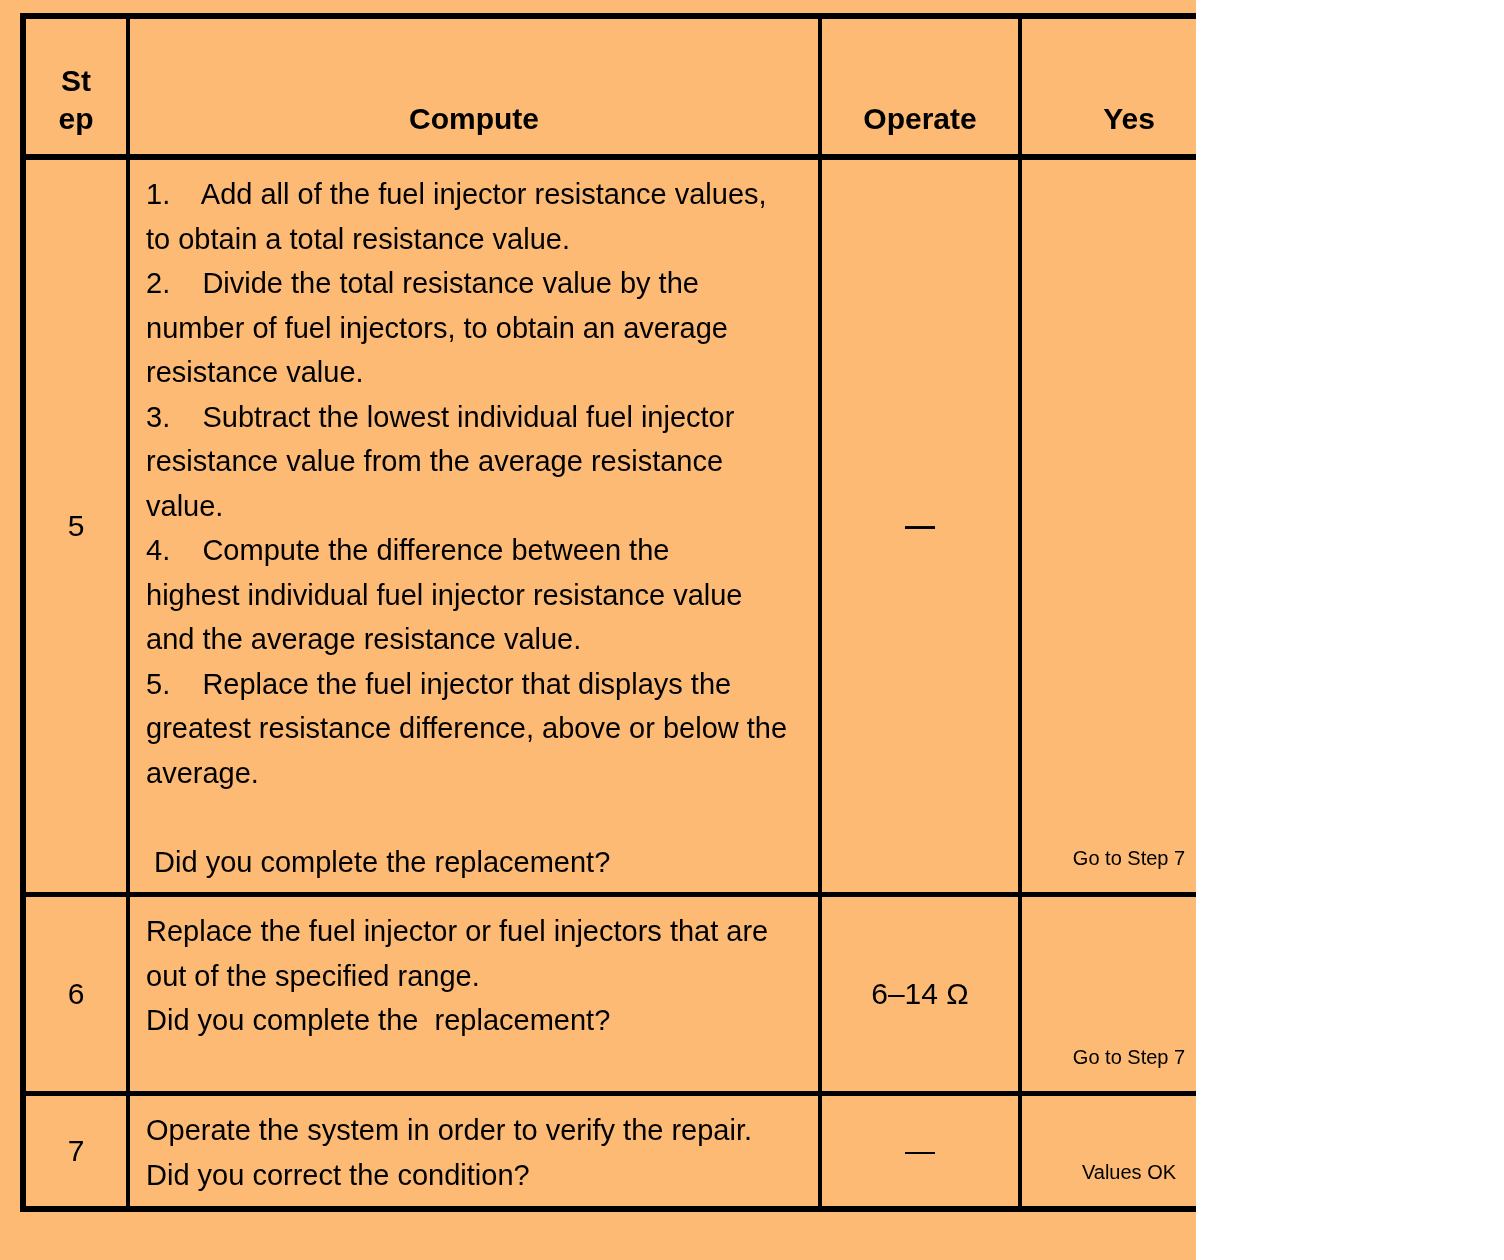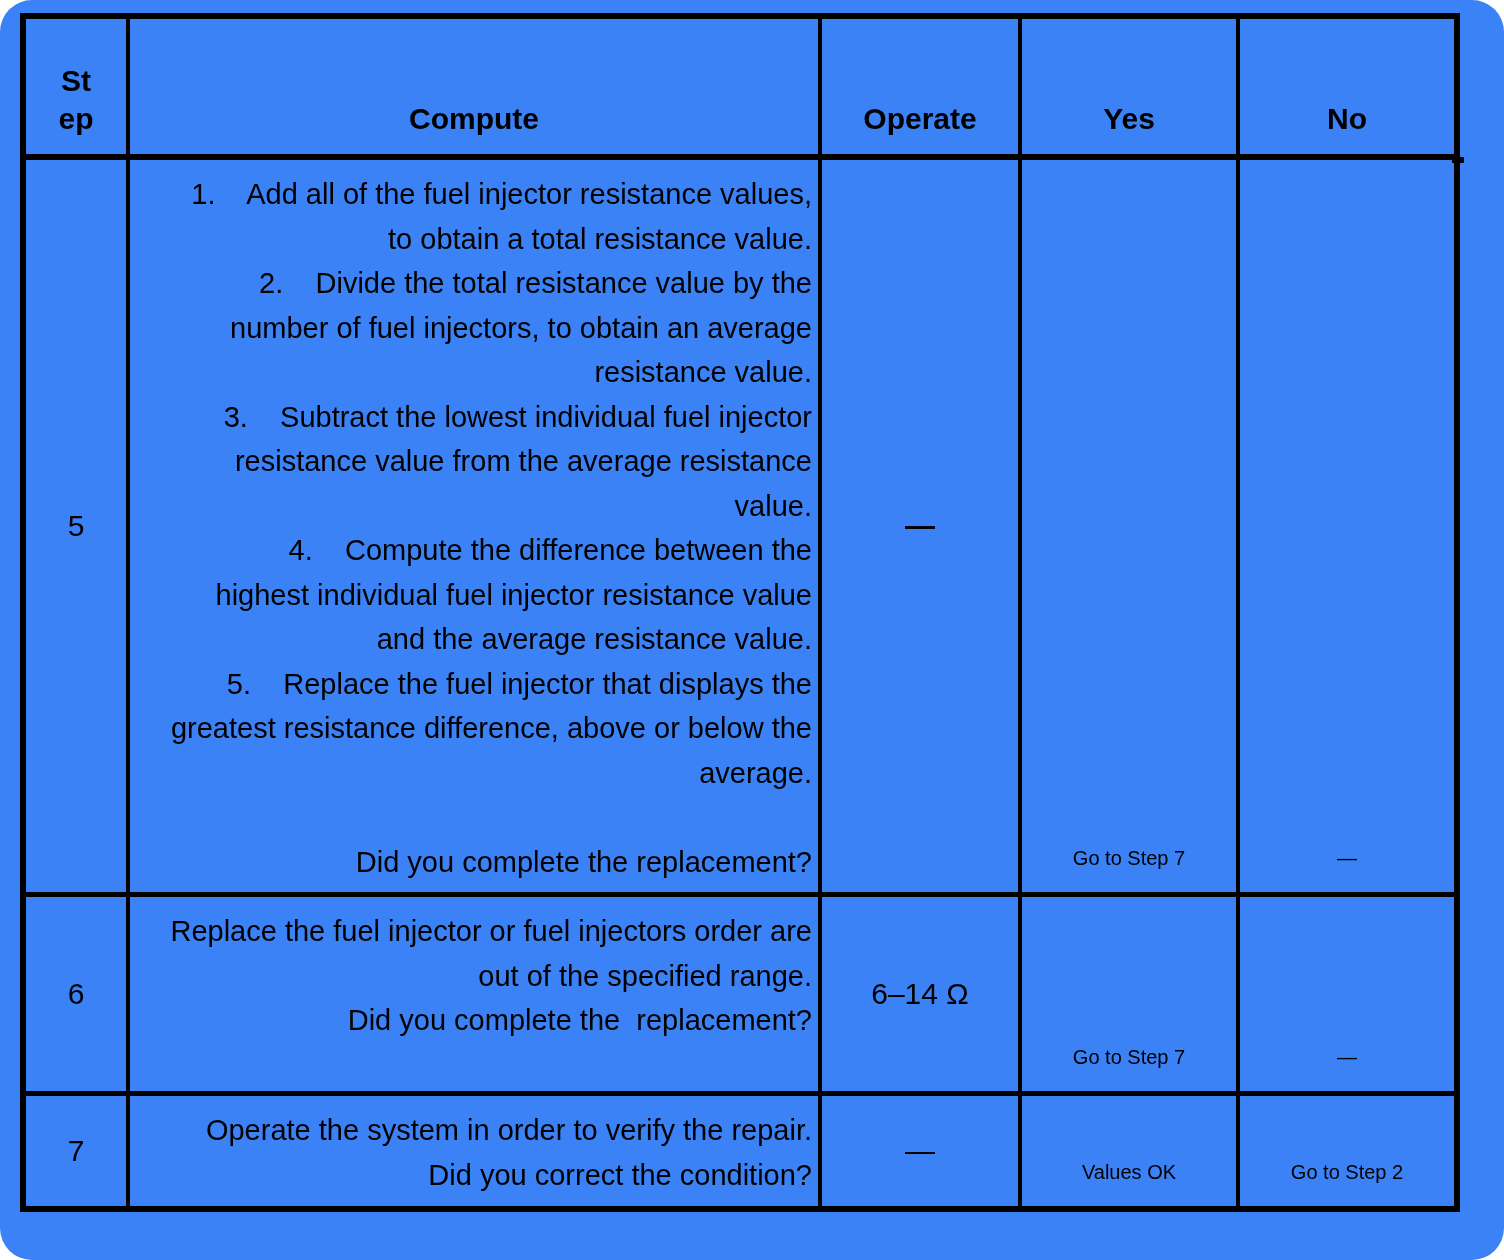--- a/index.html
+++ b/index.html
@@ -4,25 +4,24 @@
 <style>
   html, body {
     margin: 0;
     padding: 0;
     background: #ffffff;
     font-family: "Liberation Sans", sans-serif;
     color: #000000;
   }
   .page {
     position: relative;
-    width: 1504px;
+    width: 1196px;
     height: 1260px;
-    background: #3b82f6;
+    background: #fdba74;
     overflow: hidden;
-    border-radius: 32px;
   }
   table.diag {
     position: absolute;
     left: 20px;
     top: 13px;
     width: 1434px;
     border-collapse: collapse;
     table-layout: fixed;
   }
   table.diag, table.diag th, table.diag td {
@@ -53,21 +52,21 @@
     white-space: pre;
   }
   td.cell-step {
     vertical-align: middle;
     text-align: center;
     font-size: 30px;
     padding: 0;
   }
   td.cell-action {
     vertical-align: top;
-    text-align: right;
+    text-align: left;
     font-size: 29px;
     line-height: 44.5px;
     padding: 12px 6px 8px 16px;
     white-space: pre;
     overflow: hidden;
   }
   td.cell-values {
     vertical-align: middle;
     text-align: center;
     font-size: 30px;
@@ -136,21 +135,21 @@
 greatest resistance difference, above or below the
 average.
 
  Did you complete the replacement?</td>
         <td class="cell-values dash-heavy">—</td>
         <td class="cell-bottom">Go to Step 7</td>
         <td class="cell-bottom">—</td>
       </tr>
       <tr class="row-6">
         <td class="cell-step">6</td>
-        <td class="cell-action">Replace the fuel injector or fuel injectors order are
+        <td class="cell-action">Replace the fuel injector or fuel injectors that are
 out of the specified range.
 Did you complete the  replacement?</td>
         <td class="cell-values">6–14 Ω</td>
         <td class="cell-bottom">Go to Step 7</td>
         <td class="cell-bottom">—</td>
       </tr>
       <tr class="row-7">
         <td class="cell-step">7</td>
         <td class="cell-action">Operate the system in order to verify the repair.
 Did you correct the condition?</td>

